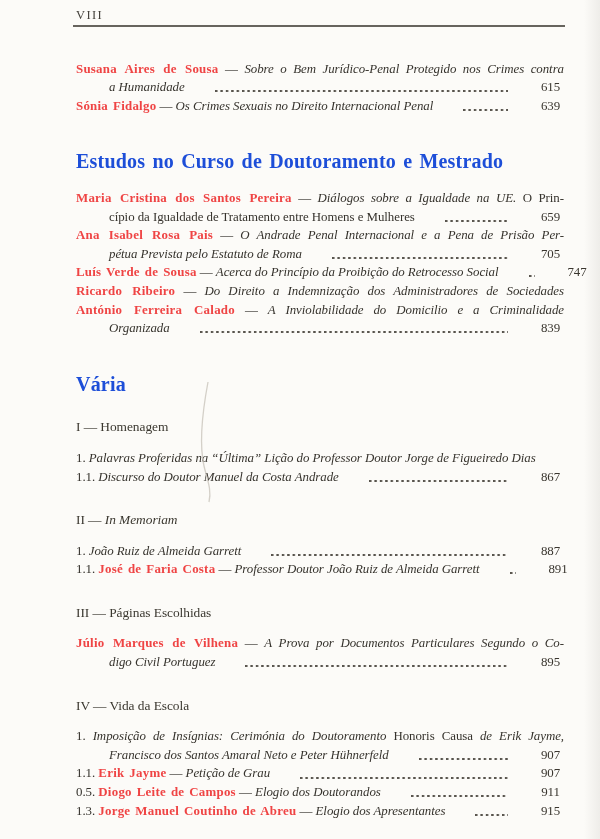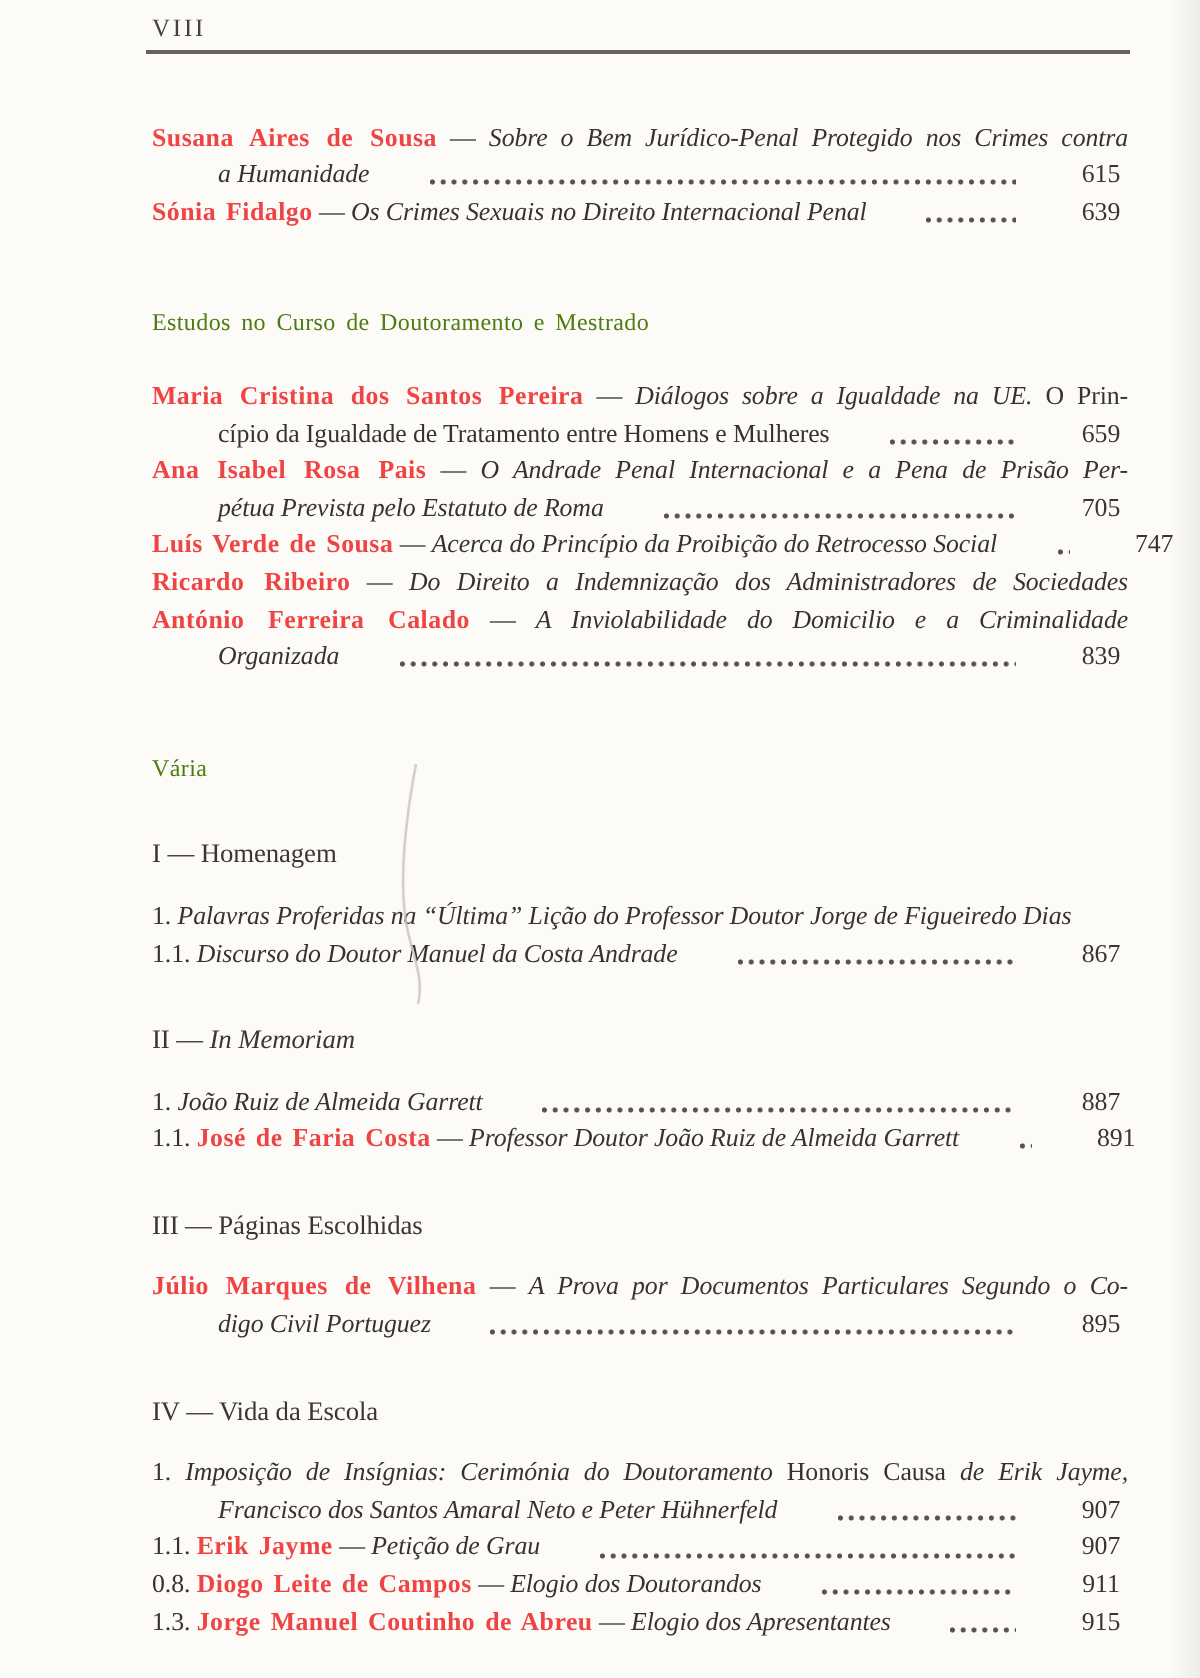--- a/index.html
+++ b/index.html
@@ -19,22 +19,22 @@
     background: linear-gradient(to right, rgba(115,110,100,0), rgba(115,110,100,0.10));
   }
   .hdr { padding-top: 5px; }
   .folio { font-size: 12.5px; letter-spacing: 1.4px; color: #45423c; }
   .rule {
     height: 1.6px; background: #67645e; margin-top: 2px;
     margin-left: -3px; width: calc(100% + 4px);
   }
   .toc { padding-top: 33px; font-size: 12.9px; line-height: 18.6px; letter-spacing: -0.05px; }
   .heading {
-    font-weight: 400; font-size: 12px; letter-spacing: .2px;
-    color: #4d7c0f; margin: 37px 0 18px; word-spacing: 2px;
+    font-weight: 700; font-size: 20px; letter-spacing: .2px;
+    color: #1d4ed8; margin: 37px 0 18px; word-spacing: 2px;
   }
   .subheading { font-size: 13.4px; margin: 25px 0 12px; color: #3a372f; }
   .heading + .subheading { }
   .line { margin: 0; }
   .line.haspage { display: flex; align-items: baseline; gap: 24px; }
   .haspage .content { white-space: nowrap; flex: 0 1 auto; }
   .fill { text-align: justify; text-align-last: justify; }
   .indent { padding-left: 33px; }
   .seg-bold { font-weight: 700; letter-spacing: .25px; color: #ef4444; word-spacing: 1.5px; }
   .seg-italic { font-style: italic; }
@@ -131,21 +131,21 @@
         <span class="content"><span class="seg-italic">Francisco dos Santos Amaral Neto e Peter Hühnerfeld</span></span>
         <span class="leader"></span>
         <span class="pagenum">907</span>
       </div>
       <div class="line haspage">
         <span class="content"><span class="seg-roman">1.1. </span><span class="seg-bold">Erik Jayme</span><span class="seg-roman"> — </span><span class="seg-italic">Petição de Grau</span></span>
         <span class="leader"></span>
         <span class="pagenum">907</span>
       </div>
       <div class="line haspage">
-        <span class="content"><span class="seg-roman">0.8. </span><span class="seg-bold">Diogo Leite de Campos</span><span class="seg-roman"> — </span><span class="seg-italic">Elogio dos Doutorandos</span></span>
+        <span class="content"><span class="seg-roman">0.5. </span><span class="seg-bold">Diogo Leite de Campos</span><span class="seg-roman"> — </span><span class="seg-italic">Elogio dos Doutorandos</span></span>
         <span class="leader"></span>
         <span class="pagenum">911</span>
       </div>
       <div class="line haspage">
         <span class="content"><span class="seg-roman">1.3. </span><span class="seg-bold">Jorge Manuel Coutinho de Abreu</span><span class="seg-roman"> — </span><span class="seg-italic">Elogio dos Apresentantes</span></span>
         <span class="leader"></span>
         <span class="pagenum">915</span>
       </div>
     </div>
 

